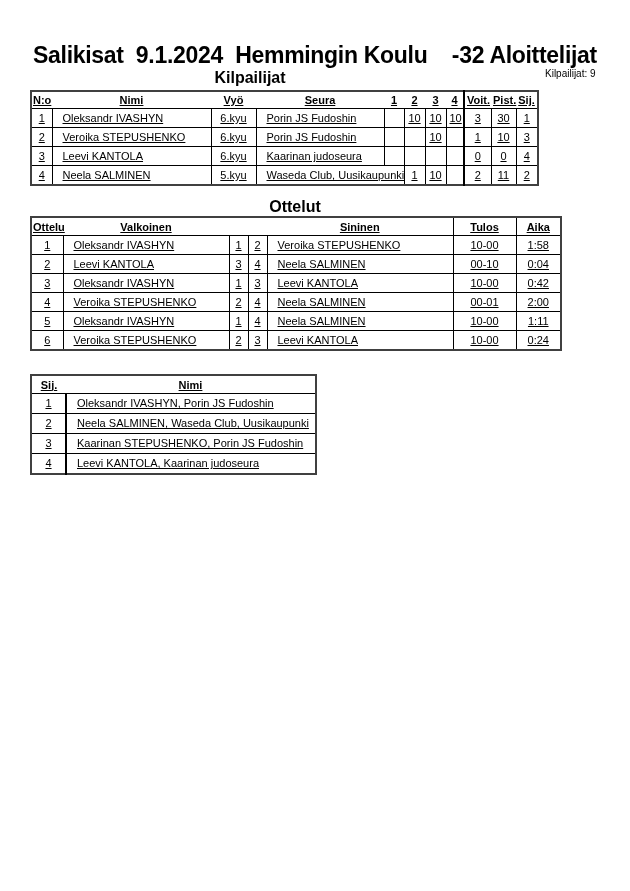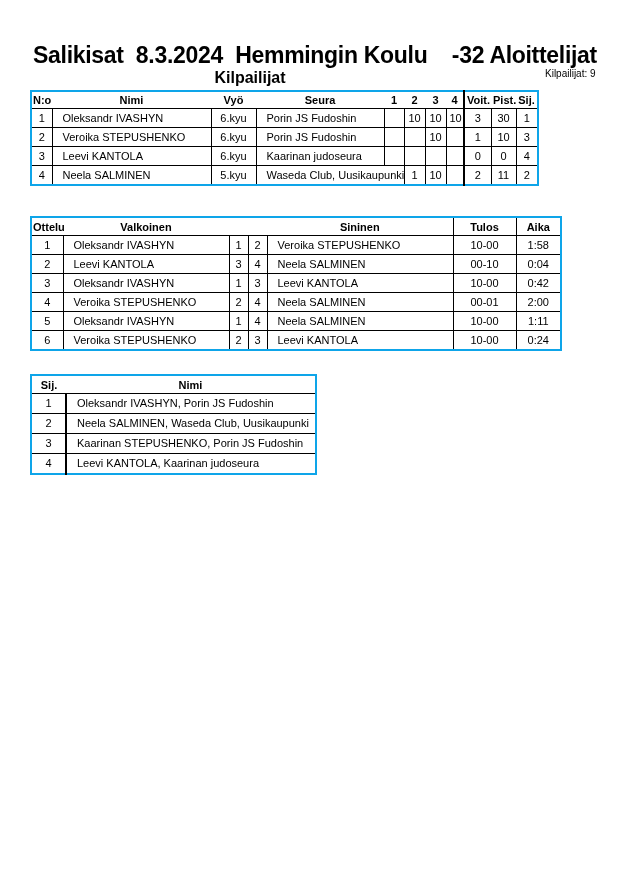--- a/index.html
+++ b/index.html
@@ -31,21 +31,21 @@
   }
   #title-competitors{top:69px;left:0;width:500px;}
   #title-matches{top:198px;left:30px;width:530px;}
   #title-results{top:356px;left:30px;width:285px;}
 
   table{
     border-collapse:collapse;
     table-layout:fixed;
     background:#fff;
   }
-  .tbl{position:absolute;border:2px solid #0ea5e9;}
+  .tbl{position:absolute;border:2px solid #404040;text-decoration:underline;}
   #t1{left:30px;top:90px;width:507px;}
   #t2{left:30px;top:216px;width:530px;}
   #t3{left:30px;top:374px;width:285px;}
 
   th{
     font-size:11px;font-weight:bold;
     border:none;border-bottom:1px solid #000;
     height:16px;padding:0 2px;
     text-align:center;vertical-align:middle;
     white-space:nowrap;overflow:visible;
@@ -69,21 +69,21 @@
 
   
   #t1 tbody tr:nth-child(4) td:nth-child(4){border-right:none;}
   #t1 tbody tr:nth-child(4) td:nth-child(5){border-left:none;}
 </style>
 </head>
 <body>
 
 <div class="page">
 
-  <div class="main-title">Salikisat  8.3.2024  Hemmingin Koulu    -32 Aloittelijat</div>
+  <div class="main-title">Salikisat  9.1.2024  Hemmingin Koulu    -32 Aloittelijat</div>
 
   <div class="count-label">Kilpailijat: 9</div>
 
   <div class="sec-title" id="title-competitors">Kilpailijat</div>
 
   <table class="tbl" id="t1">
     <colgroup>
       <col style="width:21px">
         <col style="width:159px">
         <col style="width:45px">
@@ -160,20 +160,21 @@
           <td>1</td>
           <td>10</td>
           <td></td>
           <td class="c-bl2">2</td>
           <td>11</td>
           <td>2</td>
         </tr>
       </tbody>
   </table>
 
+  <div class="sec-title" id="title-matches">Ottelut</div>
 
   <table class="tbl" id="t2">
     <colgroup>
       <col style="width:32px">
         <col style="width:166px">
         <col style="width:19px">
         <col style="width:19px">
       <col style="width:186px">
         <col style="width:63px">
         <col style="width:45px">

